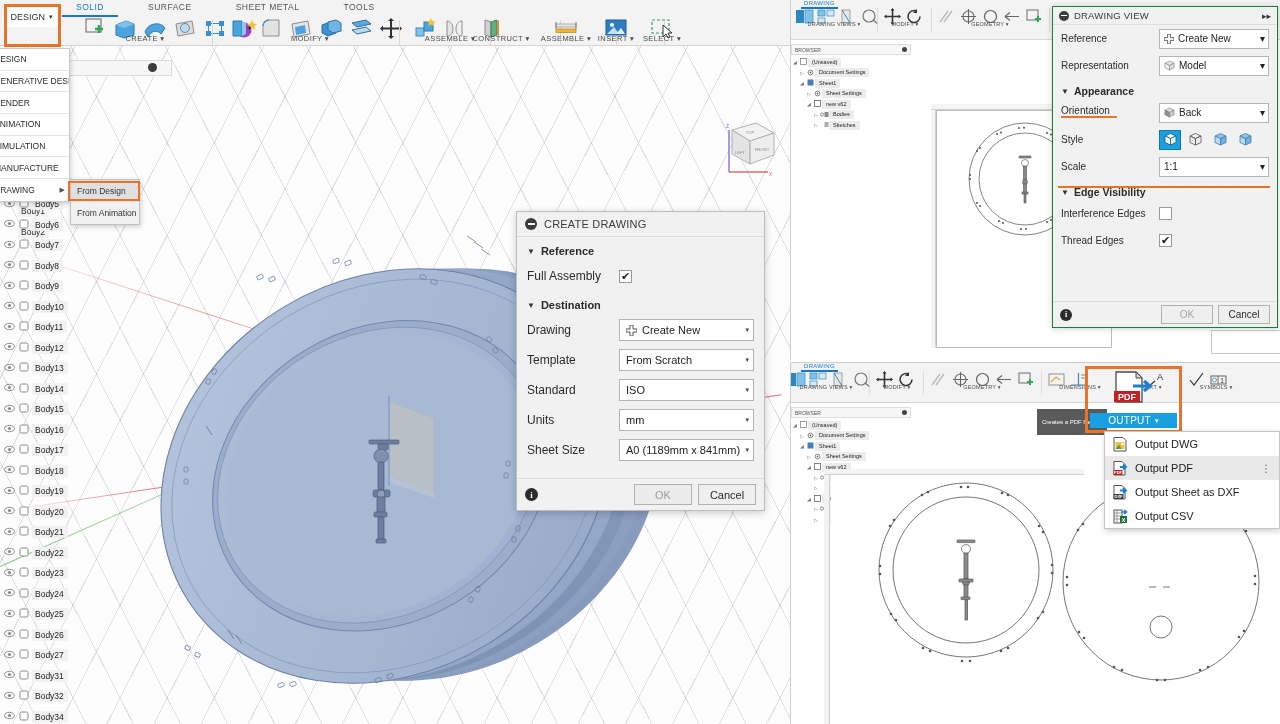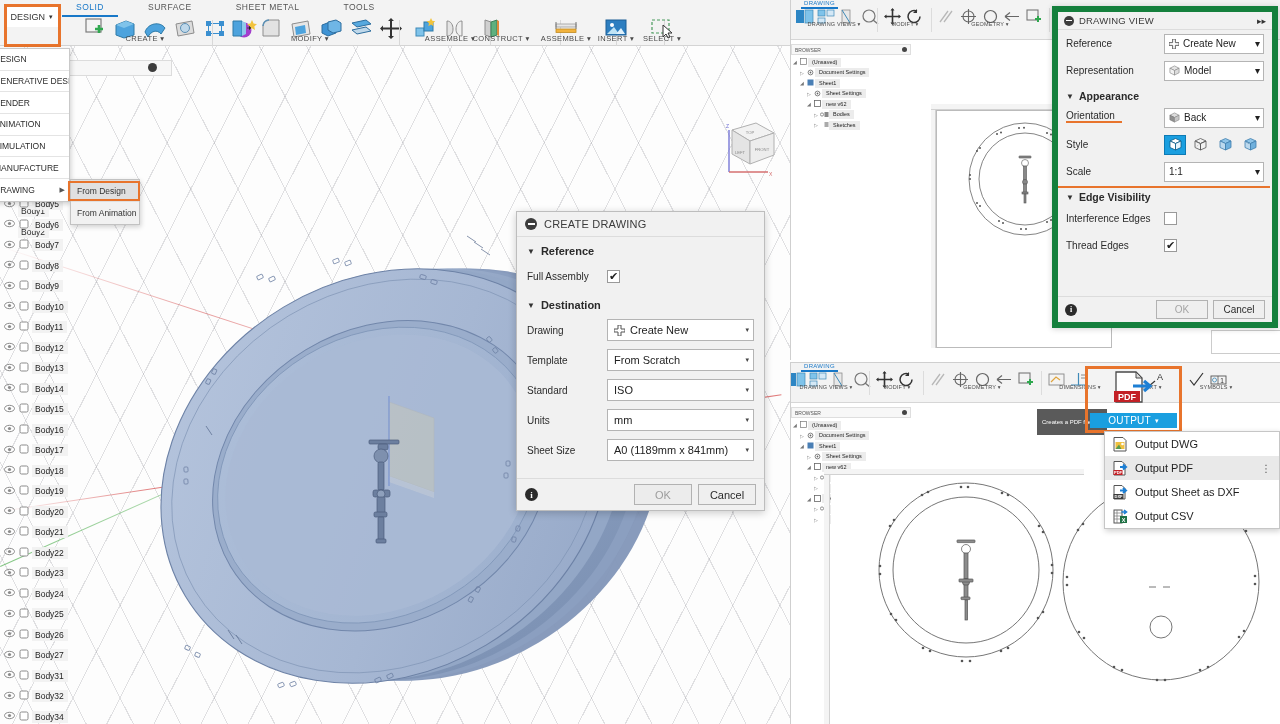--- a/index.html
+++ b/index.html
@@ -135,21 +135,21 @@
   }
   #create-drawing .dhead {
     height:25px; display:flex; align-items:center; gap:7px; padding:0 8px;
     border-bottom:1px solid #dcdcdc; background:#f1f1f1;
   }
   #create-drawing .dtitle { font-size:11px; color:#3b3b3b; letter-spacing:.2px; }
   .sect { display:flex; align-items:center; gap:6px; padding:8px 10px 4px; }
   .sect .caret { font-size:8px; color:#333; }
   .sect .stext { font-size:11px; font-weight:bold; color:#2a2a2a; }
   .frow { display:flex; align-items:center; height:30px; padding:0 10px; }
-  .frow .flab { width:80px; font-size:10px; color:#2b2b2b; }
+  .frow .flab { width:92px; font-size:12px; color:#2b2b2b; }
   .cbox {
     width:13px; height:13px; border:1px solid #999; background:#fff;
     display:flex; align-items:center; justify-content:center; font-size:11px; color:#222;
   }
   .combo {
     flex:1; height:22px; background:#fff; border:1px solid #b4b4b4;
     display:flex; align-items:center; gap:5px; padding:0 4px 0 6px;
     font-size:11px; color:#222; position:relative;
   }
   .combo .cv { flex:1; white-space:nowrap; overflow:hidden; }
@@ -203,21 +203,21 @@
   .dtrow .dt-ico { width:9px; text-align:center; font-size:6px; }
   .dtrow .dt-nm { background:#ececec; padding:0 4px; height:9px; line-height:9px; }
 
   
   .sheet { position:absolute; background:#fff; border:1px solid #bbb; }
   .ruler { position:absolute; background:#f4f4f4; }
 
   
   #dv-panel {
     position:absolute; left:1052px; top:6px; width:226px; height:322px;
-    background:#f1f1f1; border:6px solid #15803d; box-shadow:0 1px 6px rgba(0,0,0,.18);
+    background:#f1f1f1; border:1px solid #15803d; box-shadow:0 1px 6px rgba(0,0,0,.18);
     z-index:35;
   }
   #dv-panel .dvhead {
     height:18px; display:flex; align-items:center; gap:5px; padding:0 6px;
     border-bottom:1px solid #dcdcdc;
   }
   #dv-panel .dvtitle { font-size:9.5px; color:#3a3a3a; letter-spacing:.2px; flex:1; }
   .dvrow { display:flex; align-items:center; height:27px; padding:0 8px; }
   .dvrow .dvlab { width:98px; font-size:10px; color:#2b2b2b; position:relative; }
   .dvsect { display:flex; align-items:center; gap:5px; padding:6px 8px 2px; }

